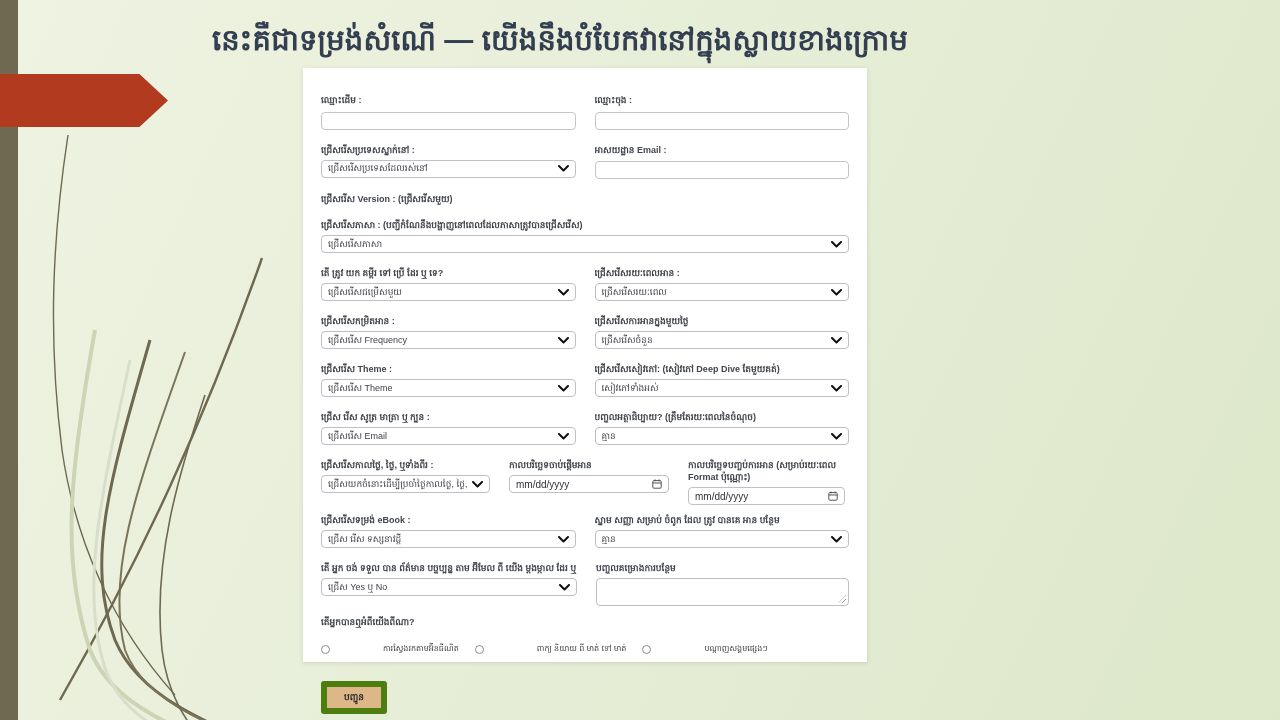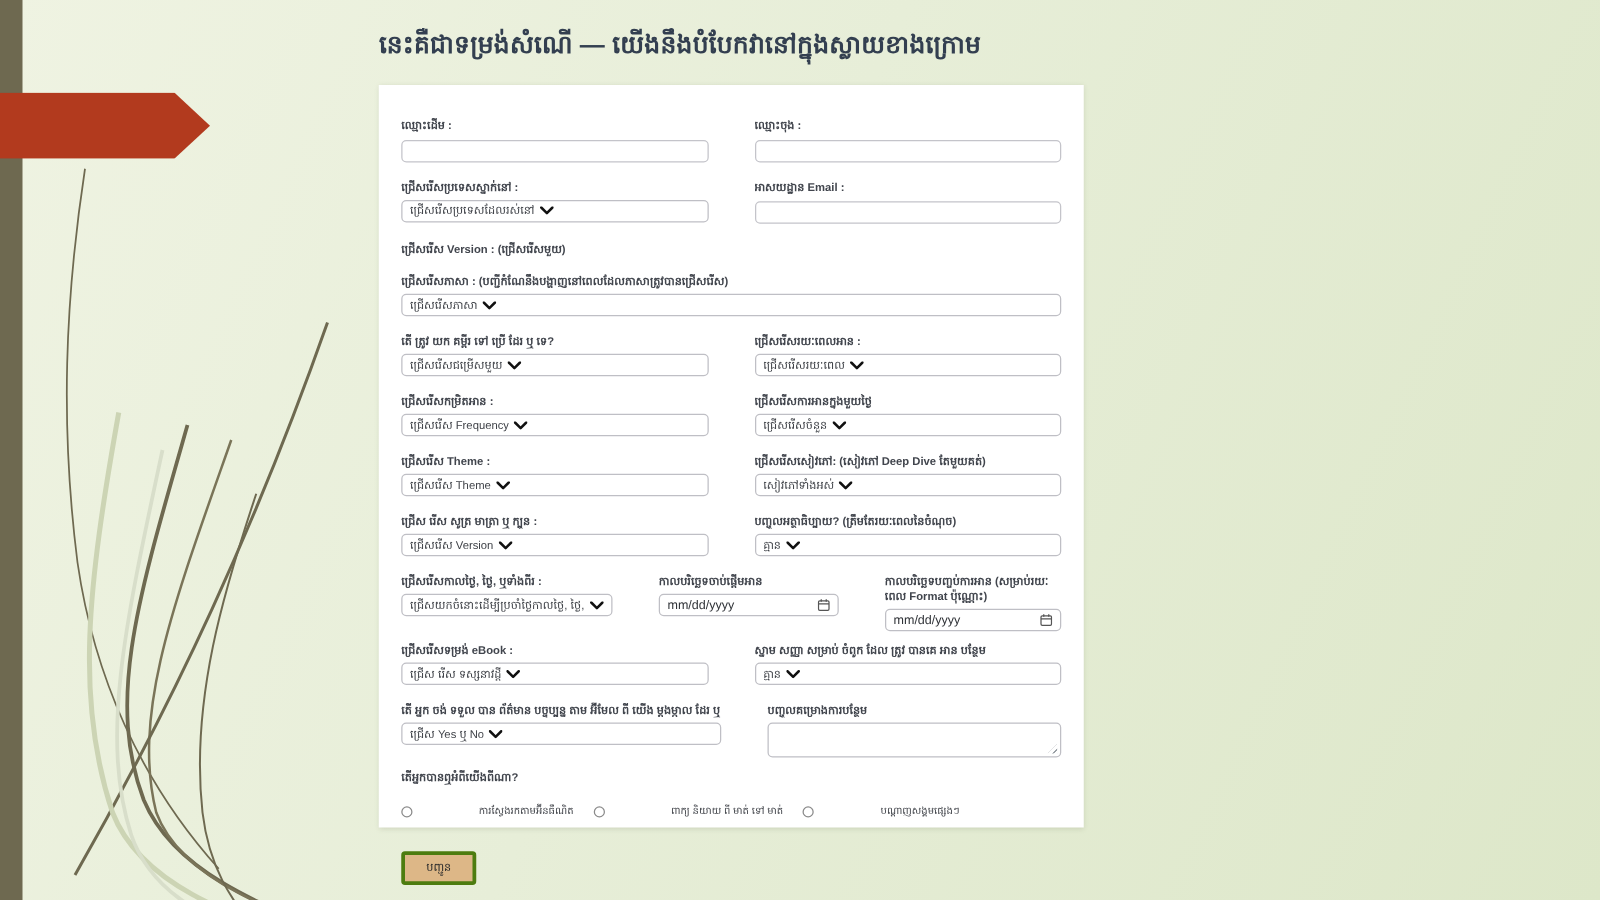--- a/index.html
+++ b/index.html
@@ -7,55 +7,55 @@
   body {
     font-family:"Liberation Sans","DejaVu Sans",sans-serif;
     background:linear-gradient(115deg,#eff3e2 0%,#e7eed8 45%,#dde7c9 100%);
     position:relative;
   }
   
   .left-bar { position:absolute; left:0; top:0; width:18px; height:720px; background:#6e6950; }
   .red-arrow { position:absolute; left:0; top:74px; width:168px; height:53px; background:#b23a1e;
     clip-path:polygon(0 0,83% 0,100% 50%,83% 100%,0 100%); }
   .grass { position:absolute; left:0; top:0; width:360px; height:720px; pointer-events:none; }
-  .slide-title { position:absolute; top:22px; left:144px; width:800px; text-align:center;
-    font-size:20px; font-weight:700; color:#333f50; letter-spacing:.2px; }
+  .slide-title { position:absolute; top:22px; left:160px; width:800px; text-align:center;
+    font-size:29px; font-weight:700; color:#333f50; letter-spacing:.2px; }
   
   .panel { position:absolute; left:303px; top:68px; width:564px; height:594px; background:#ffffff;
     box-shadow:0 1px 4px rgba(90,100,70,.18); }
   .panel-inner { padding:26px 18px 0 18px; }
-  .row { display:flex; gap:37px; margin-bottom:14px; }
+  .row { display:flex; gap:19px; margin-bottom:14px; }
   .row.tight { margin-bottom:9px; }
   .row.pre-btn { margin-bottom:26px; }
   .col { width:256px; }
   .col.full { width:528px; }
   .col.c1 { width:169px; } .col.c2 { width:160px; } .col.c3 { width:157px; }
   .flabel { font-size:9px; line-height:12px; color:#41454d; font-weight:600; margin-bottom:4px;
     white-space:nowrap; overflow:hidden; }
   .flabel.wrap { white-space:normal; }
   .tinput { width:100%; height:18px; border:1px solid #c4c4ca; border-radius:4px; background:#fff;
     font-size:10px; padding:0 6px; color:#333; outline:none; }
   .select { width:100%; height:18px; border:1px solid #bfbfc5; border-radius:4px; background:#fff;
-    display:flex; align-items:center; justify-content:flex-start; padding:0 6px; cursor:pointer; }
+    display:flex; align-items:center; justify-content:space-between; padding:0 6px; cursor:pointer; }
   .select-text { font-size:9px; color:#3c3f45; white-space:nowrap; overflow:hidden; text-overflow:clip; }
   .chev { flex:0 0 auto; margin-left:4px; display:flex; align-items:center; }
   .datebox { width:100%; height:18px; border:1px solid #bfbfc5; border-radius:4px; background:#fff;
     display:flex; align-items:center; justify-content:space-between; padding:0 6px; cursor:text; }
   .date-text { font-size:10px; color:#2f3237; }
   .cal { flex:0 0 auto; display:flex; align-items:center; }
   .tarea { position:relative; width:100%; height:28px; border:1px solid #bfbfc5; border-radius:4px; background:#fff; }
   .tarea::after { content:""; position:absolute; right:2px; bottom:2px; width:8px; height:8px;
     background:repeating-linear-gradient(135deg,transparent 0 2px,#9aa0a6 2px 3px);
     clip-path:polygon(100% 0,0 100%,100% 100%); }
   .radios { display:flex; gap:16px; align-items:center; margin-top:6px; }
   .radio-opt { display:flex; align-items:center; gap:5px; cursor:pointer; }
   .radio-dot { width:9px; height:9px; border:1px solid #8a8a8a; border-radius:50%; background:#fff; flex:0 0 auto; }
   .radio-lbl { font-size:8px; color:#3c3f45; white-space:nowrap;padding-left:48px; }
-  .submit-btn { display:inline-block; margin-top:0; background:#ddb787; border:3px solid #4d7c0f;
-    border-radius:3px; padding:4px 17px; font-size:9px; font-weight:400; color:#2b2b2b; cursor:pointer; }
+  .submit-btn { display:inline-block; margin-top:0; background:#ddb787; border:6px solid #4d7c0f;
+    border-radius:3px; padding:4px 17px; font-size:9px; font-weight:700; color:#2b2b2b; cursor:pointer; }
 </style>
 </head>
 <body>
 
 <div class="left-bar"></div>
 <svg class="grass" viewBox="0 0 360 720" fill="none">
   <path d="M68 135 C52 240,48 340,62 450 C75 540,112 625,175 695" stroke="#6e6950" stroke-width="1.4"></path>
   <path d="M150 340 C110 480,85 560,115 640 C145 712,245 735,335 775" stroke="#6e6950" stroke-width="3"></path>
   <path d="M185 352 C140 480,105 570,125 650 C150 718,262 742,352 775" stroke="#7a7458" stroke-width="2"></path>
   <path d="M205 395 C180 470,152 560,162 650 C168 700,190 725,205 745" stroke="#6e6950" stroke-width="1.6"></path>
@@ -198,21 +198,21 @@
           </span>
         </div>
       </div>
     </div>
 
     
     <div class="row">
       <div class="col">
         <div class="flabel">ជ្រើស រើស សូត្រ មាត្រា ឬ ក្បួន :</div>
         <div class="select">
-          <span class="select-text">ជ្រើសរើស Version</span>
+          <span class="select-text">ជ្រើសរើស Email</span>
           <span class="chev">
             <svg width="11" height="7" viewBox="0 0 11 7">
                 <path d="M1 1l4.5 4.5L10 1" stroke="#111" stroke-width="2" fill="none" stroke-linecap="round" stroke-linejoin="round"></path>
               </svg>
           </span>
         </div>
       </div>
       <div class="col">
         <div class="flabel">បញ្ចូលអត្ថាធិប្បាយ? (ត្រឹមតែរយៈពេលនៃចំណុច)</div>
         <div class="select">

